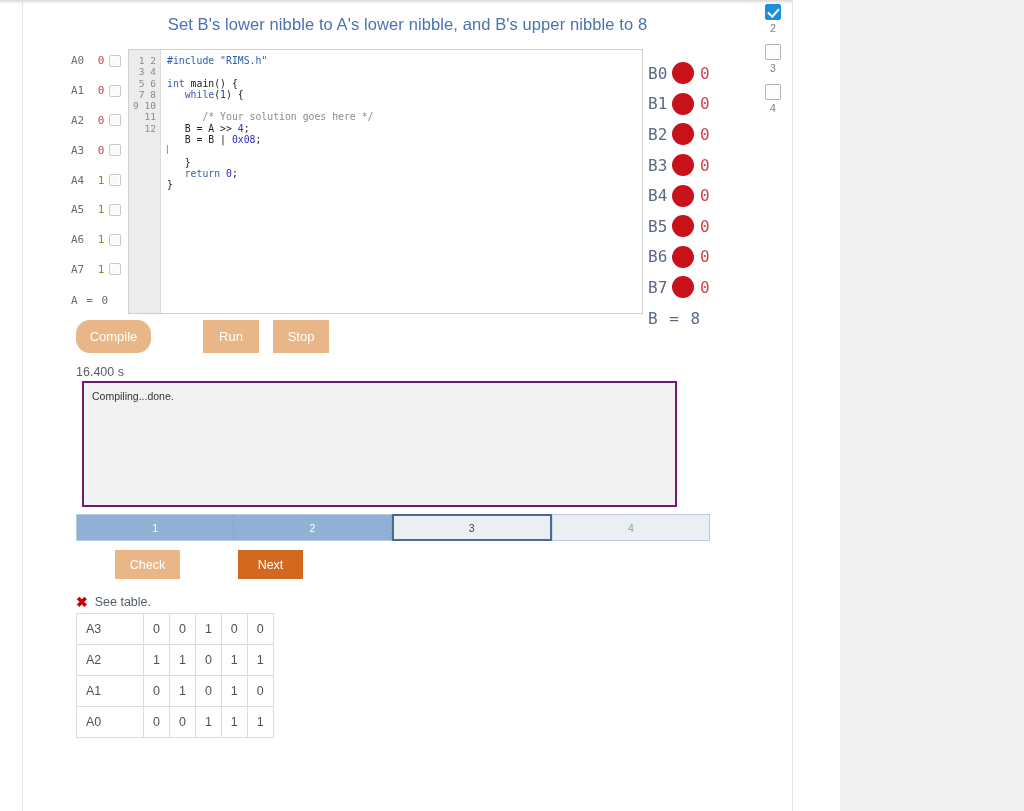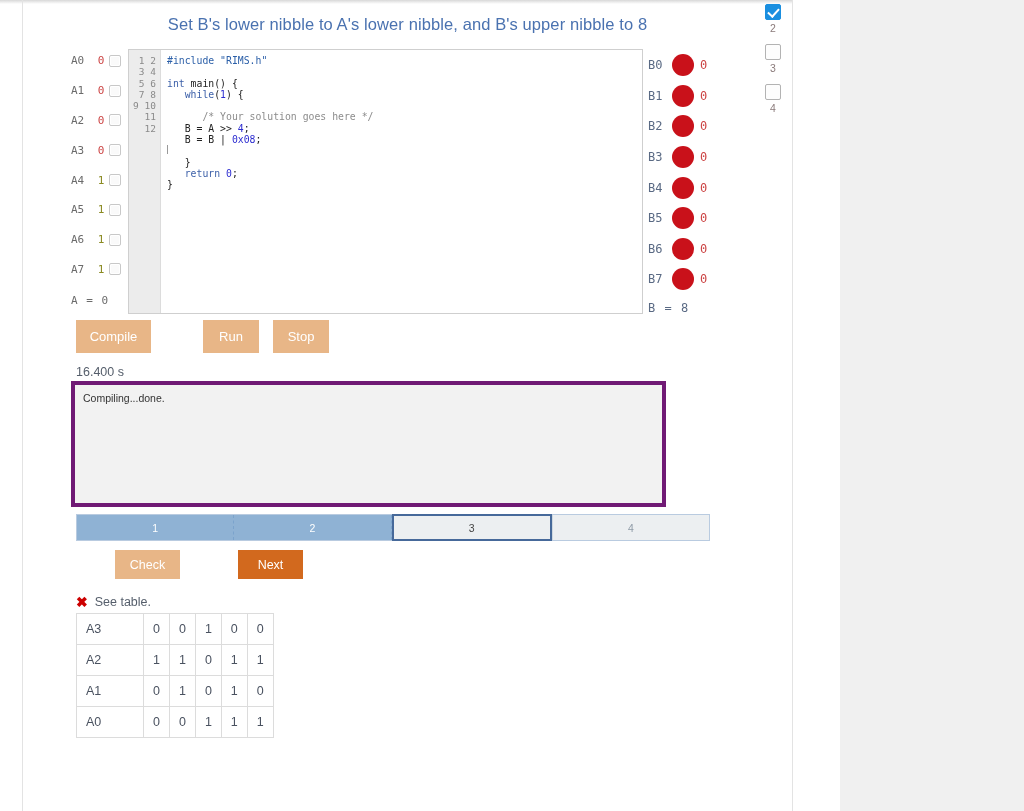--- a/index.html
+++ b/index.html
@@ -113,23 +113,23 @@
   .tok-pre { color: #2b5fa8; }
   .tok-str { color: #2b5fa8; }
   .tok-kw  { color: #3b5fa8; }
   .tok-com { color: #8c8c8c; }
   .tok-num { color: #2b2bd0; }
   .tok-pln { color: #222222; }
   .caret { border-left: 1px solid #999; display:inline-block; height: 9px; }
 
   
   .b-col {
-    position: absolute; left: 625px; top: 4px; width: 120px;
+    position: absolute; left: 625px; top: 12px; width: 120px;
     font-family: "DejaVu Sans Mono", monospace;
-    font-size: 12px;
+    font-size: 16px;
   }
   .b-row { display: flex; align-items: center; height: 30.6px; }
   .b-label { color: #5a6a84; width: 24px; }
   .b-led {
     width: 22px; height: 22px; border-radius: 50%;
     background: #c9111a;
     margin: 0 6px 0 0;
     flex: 0 0 auto;
   }
   .b-val { color: #cc4444; }
@@ -146,33 +146,33 @@
     text-align: center;
   }
   .btn-tan    { background: #e8b687; }
   .btn-orange { background: #d2691e; }
 
   .btnrow {
     position: absolute; left: 53px; top: 320px;
     display: flex; gap: 14px;
   }
   .btnrow .btn { height: 33px; }
-  .w-compile { width: 75px; }
+  .w-compile { width: 75px; border-radius: 14px; }
   .w-run     { width: 56px; margin-left: 38px; }
   .w-stop    { width: 56px; }
 
   .timer {
     position: absolute; left: 53px; top: 365px;
     color: #555e6b; font-size: 12.5px;
   }
 
   .console {
-    position: absolute; left: 48px; top: 381px;
+    position: absolute; left: 59px; top: 381px;
     width: 595px; height: 126px;
-    border: 4px solid #701a75;
+    border: 2px solid #701a75;
     background: #f2f2f2;
     font-size: 10.5px;
     color: #333;
     padding: 7px 8px;
   }
 
   
   .steps {
     position: absolute; left: 53px; top: 514px;
     width: 634px; height: 27px;

